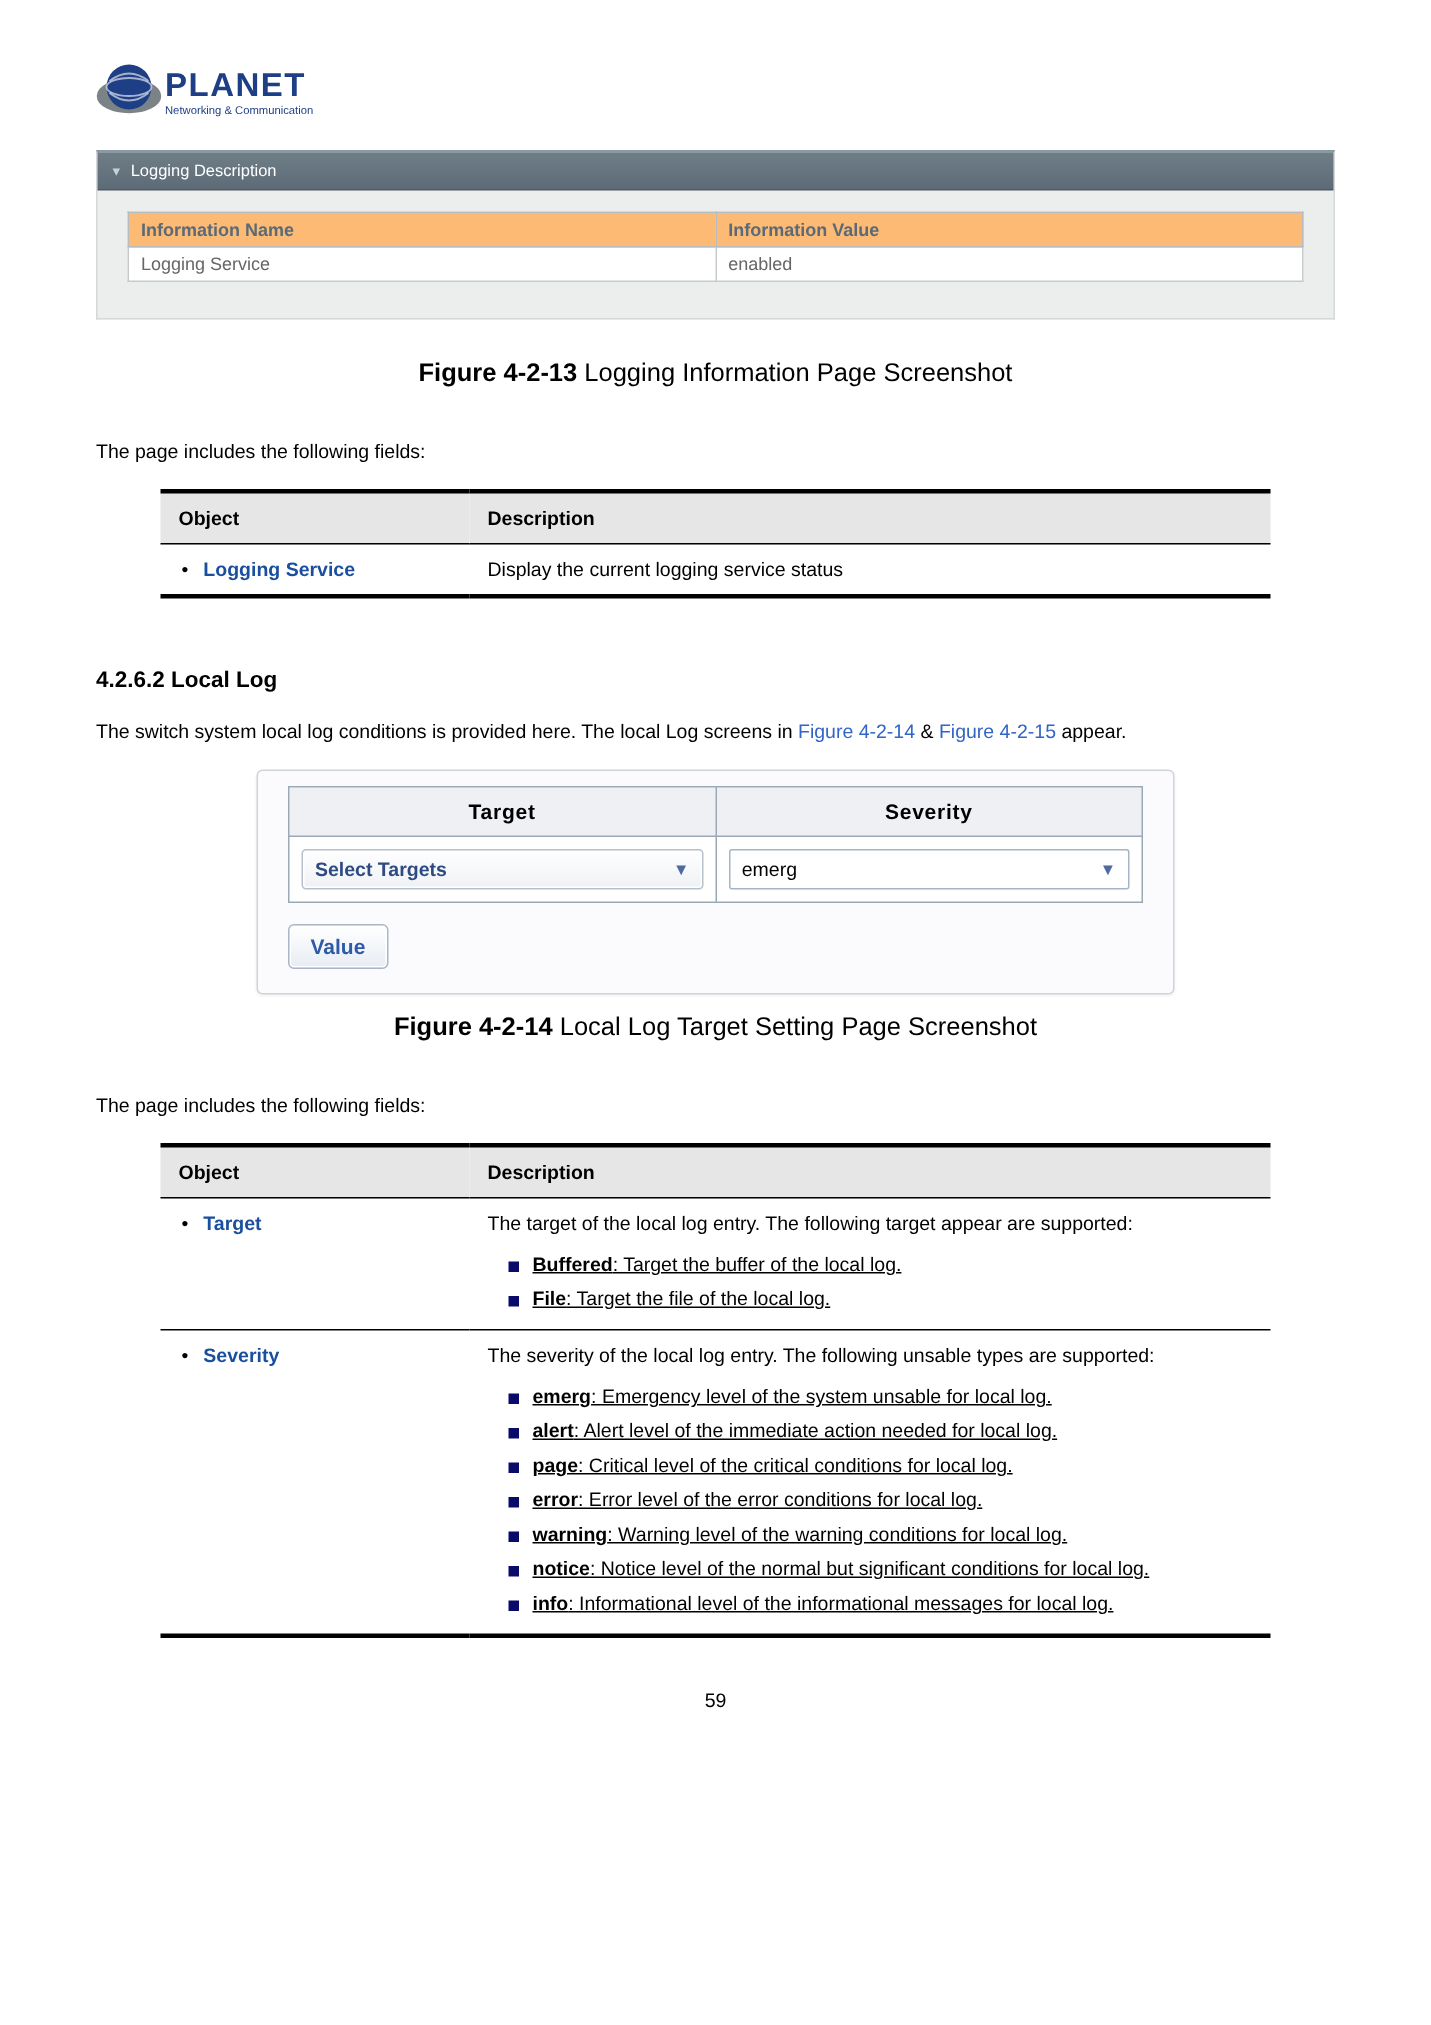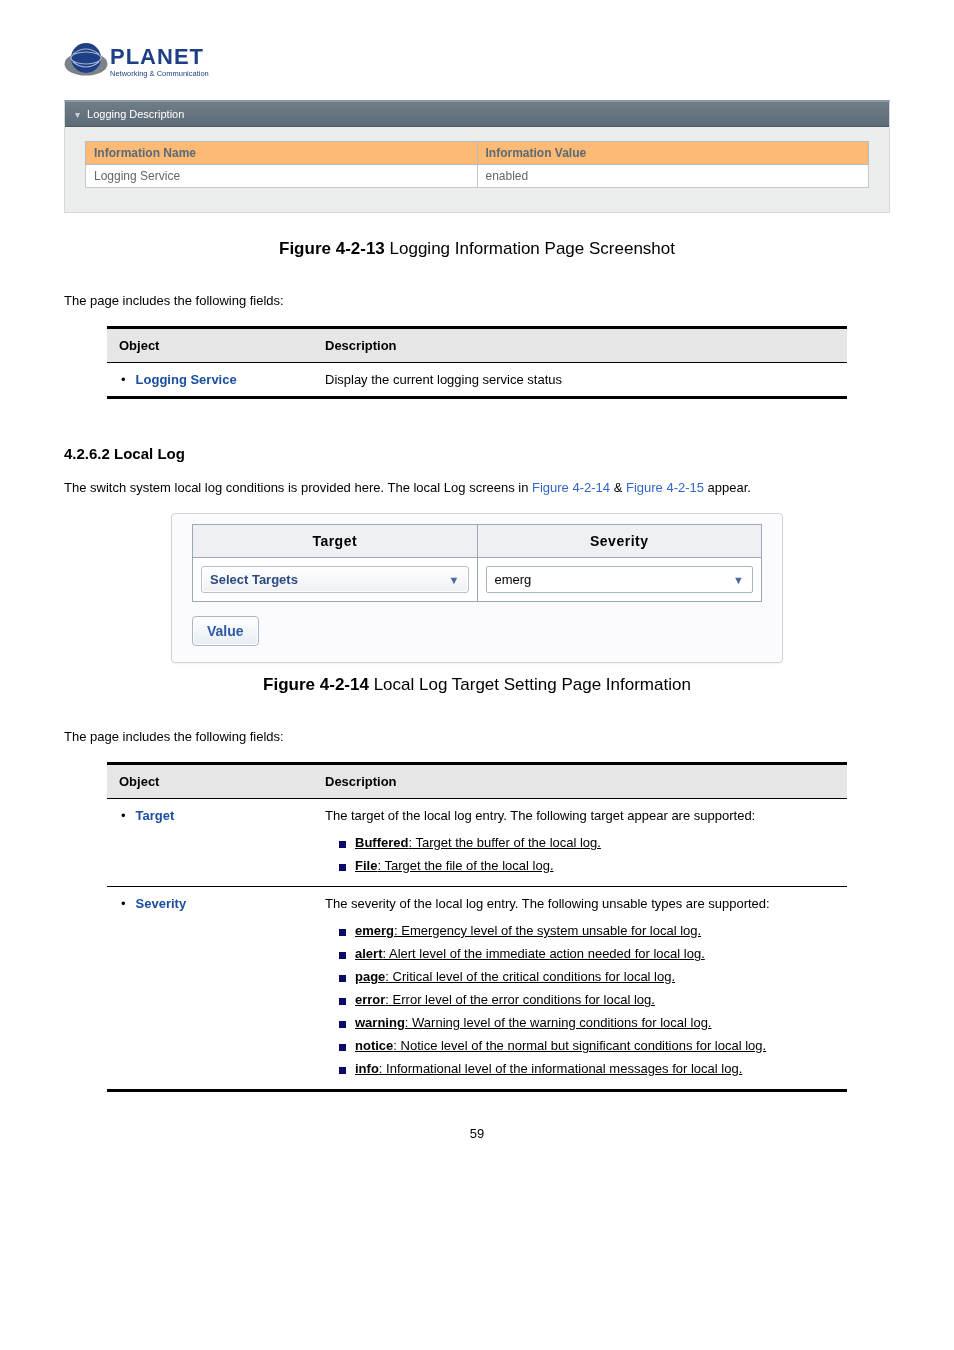--- a/index.html
+++ b/index.html
@@ -261,21 +261,21 @@
           <span class="chev">▼</span>
         </div>
       </td>
     </tr>
   </tbody>
     </table>
   <button class="apply-btn">Value</button>
 </div>
 
 <div class="fig-caption">
-  <span class="b">Figure 4-2-14</span><span> Local Log Target Setting Page Information</span>
+  <span class="b">Figure 4-2-14</span><span> Local Log Target Setting Page Screenshot</span>
 </div>
 
 <p class="plain-para">The page includes the following fields:</p>
 
 <table class="obj-table">
   <thead>
     <tr>
       <th class="obj-col">Object</th>
       <th>Description</th>
     </tr>

